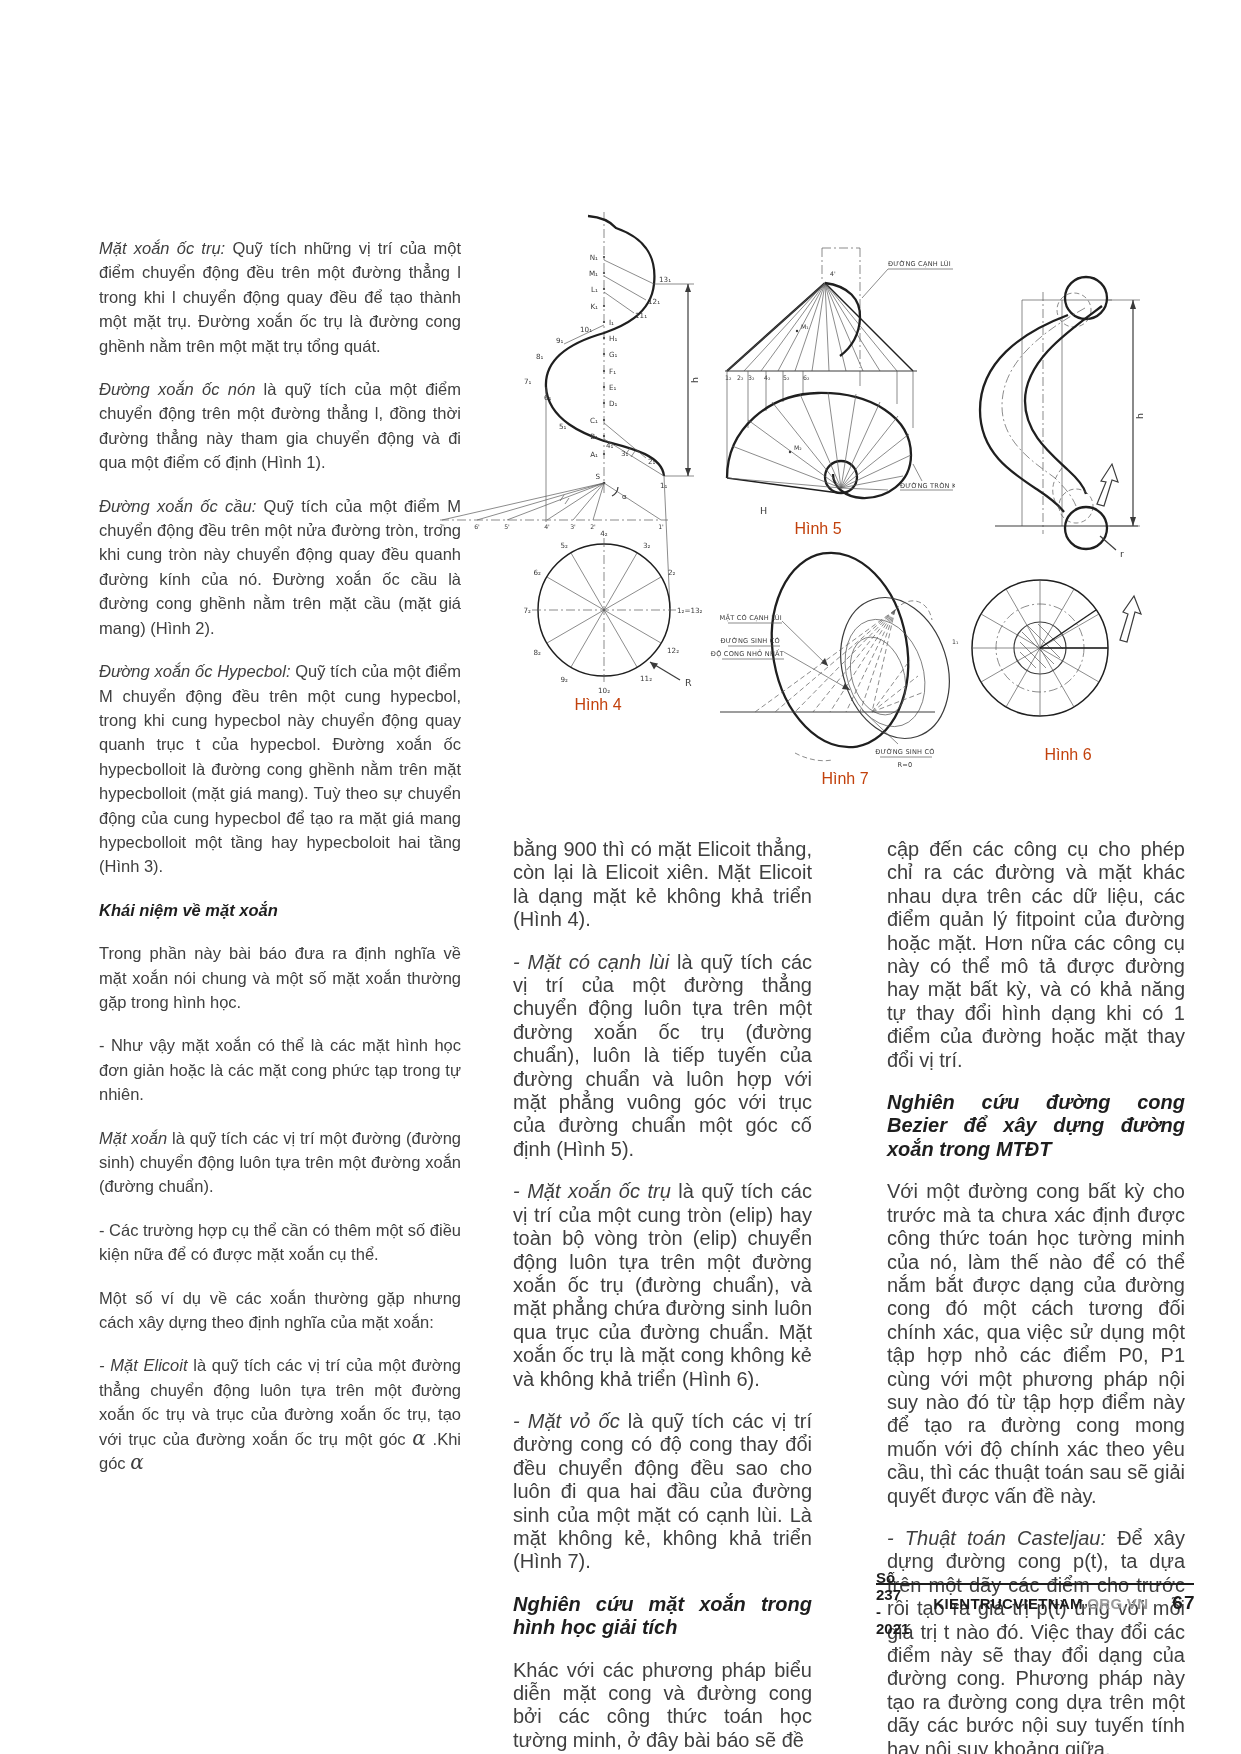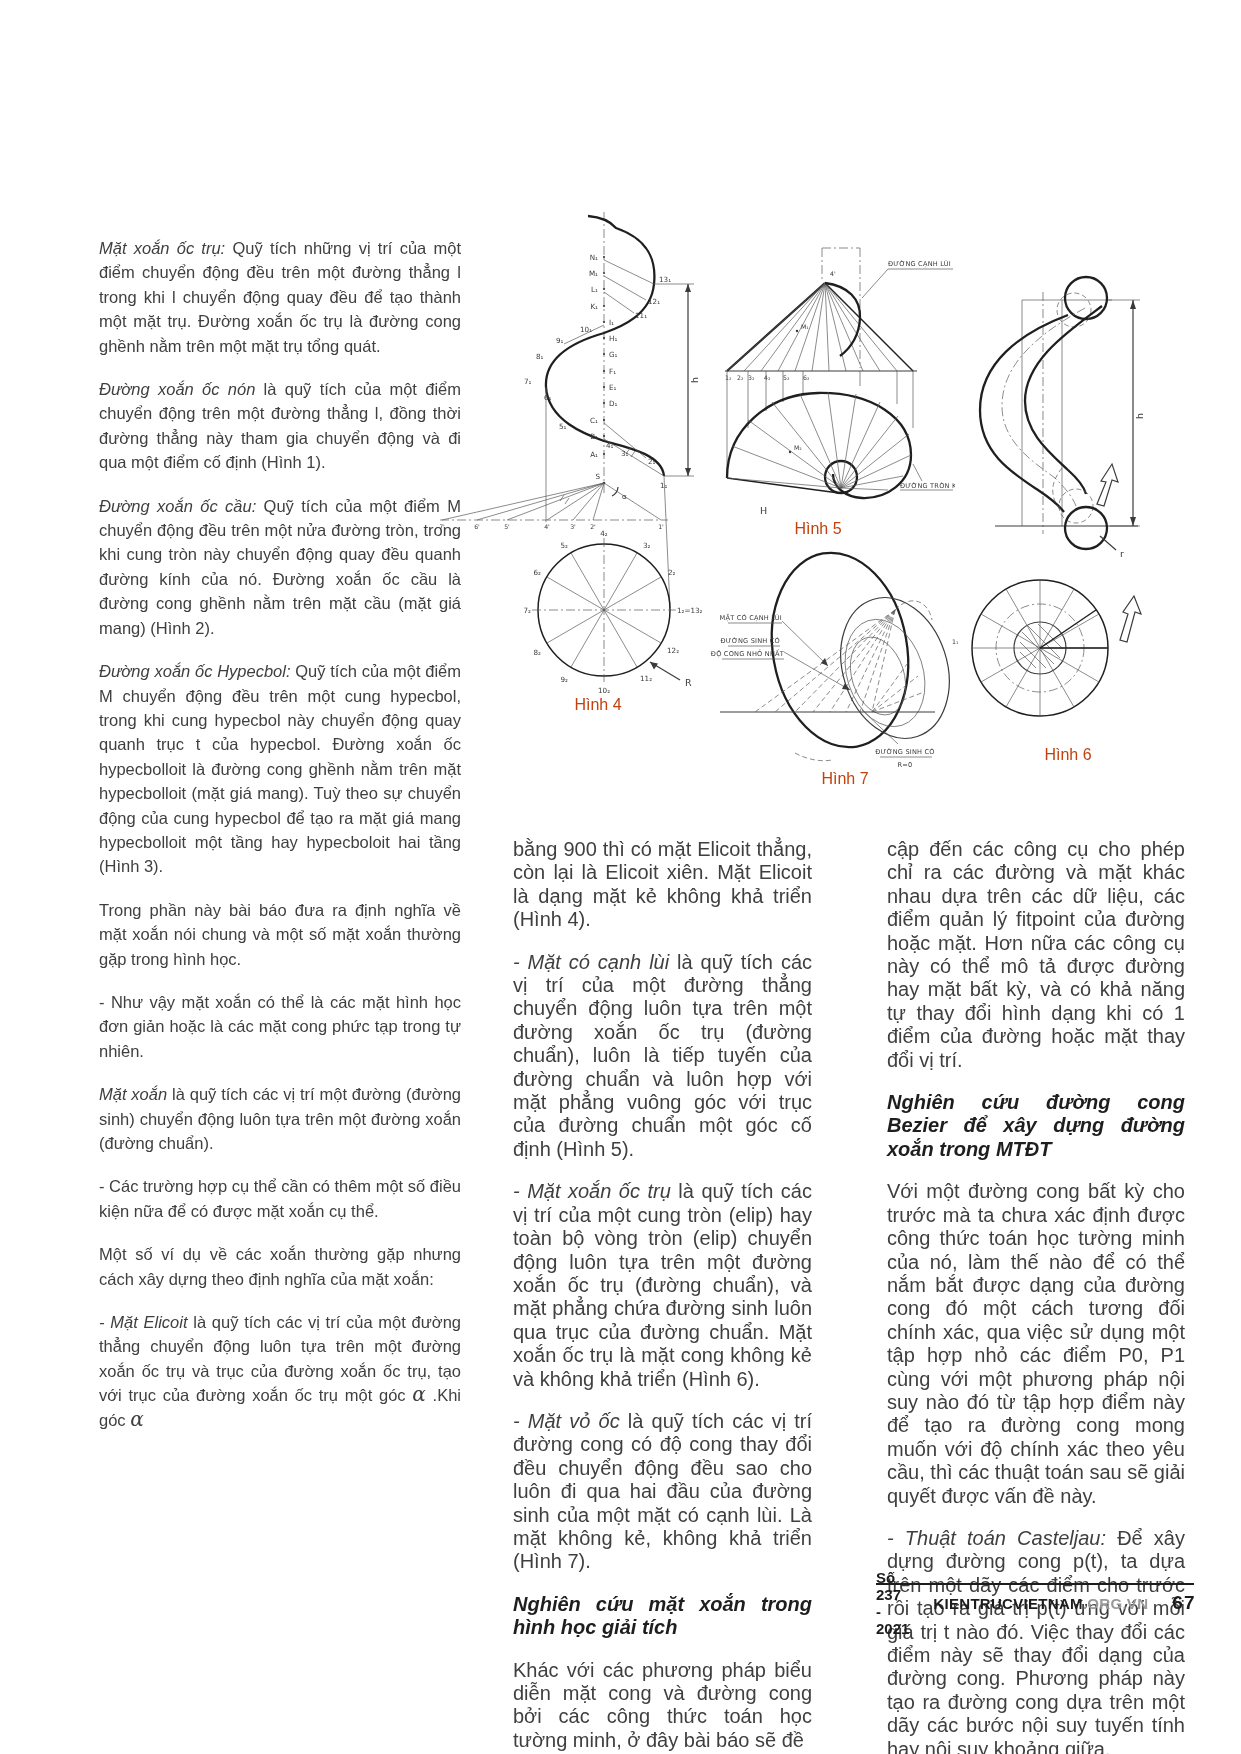--- a/index.html
+++ b/index.html
@@ -42,20 +42,21 @@
 </head>
 <body>
 
 <div class="page">
 
   <div class="col col-1">
     <p><span class="lead">Mặt xoắn ốc trụ:</span><span> Quỹ tích những vị trí của một điểm chuyển động đều trên một đường thẳng l trong khi l chuyển động quay đều để tạo thành một mặt trụ. Đường xoắn ốc trụ là đường cong ghềnh nằm trên một mặt trụ tổng quát.</span></p>
     <p><span class="lead">Đường xoắn ốc nón</span><span> là quỹ tích của một điểm chuyển động trên một đường thẳng l, đồng thời đường thẳng này tham gia chuyển động và đi qua một điểm cố định (Hình 1).</span></p>
     <p><span class="lead">Đường xoắn ốc cầu:</span><span> Quỹ tích của một điểm M chuyển động đều trên một nửa đường tròn, trong khi cung tròn này chuyển động quay đều quanh đường kính của nó. Đường xoắn ốc cầu là đường cong ghềnh nằm trên mặt cầu (mặt giá mang) (Hình 2).</span></p>
     <p><span class="lead">Đường xoắn ốc Hypecbol:</span><span> Quỹ tích của một điểm M chuyển động đều trên một cung hypecbol, trong khi cung hypecbol này chuyển động quay quanh trục t của hypecbol. Đường xoắn ốc hypecbolloit là đường cong ghềnh nằm trên mặt hypecbolloit (mặt giá mang). Tuỳ theo sự chuyển động của cung hypecbol để tạo ra mặt giá mang hypecbolloit một tầng hay hypecboloit hai tầng (Hình 3).</span></p>
+    <h3>Khái niệm về mặt xoắn</h3>
     <p><span>Trong phần này bài báo đưa ra định nghĩa về mặt xoắn nói chung và một số mặt xoắn thường gặp trong hình học.</span></p>
     <p><span>- Như vậy mặt xoắn có thể là các mặt hình học đơn giản hoặc là các mặt cong phức tạp trong tự nhiên.</span></p>
     <p><span class="lead">Mặt xoắn</span><span> là quỹ tích các vị trí một đường (đường sinh) chuyển động luôn tựa trên một đường xoắn (đường chuẩn).</span></p>
     <p><span>- Các trường hợp cụ thể cần có thêm một số điều kiện nữa để có được mặt xoắn cụ thể.</span></p>
     <p><span>Một số ví dụ về các xoắn thường gặp nhưng cách xây dựng theo định nghĩa của mặt xoắn:</span></p>
     <p><span class="lead">- Mặt Elicoit</span><span> là quỹ tích các vị trí của một đường thẳng chuyển động luôn tựa trên một đường xoắn ốc trụ và trục của đường xoắn ốc trụ, tạo với trục của đường xoắn ốc trụ một góc </span><span class="alpha">α</span><span> .Khi góc </span><span class="alpha">α</span></p>
   </div>
 
   <div class="col col-2">
     <p><span>bằng 900 thì có mặt Elicoit thẳng, còn lại là Elicoit xiên. Mặt Elicoit là dạng mặt kẻ không khả triển (Hình 4).</span></p>

